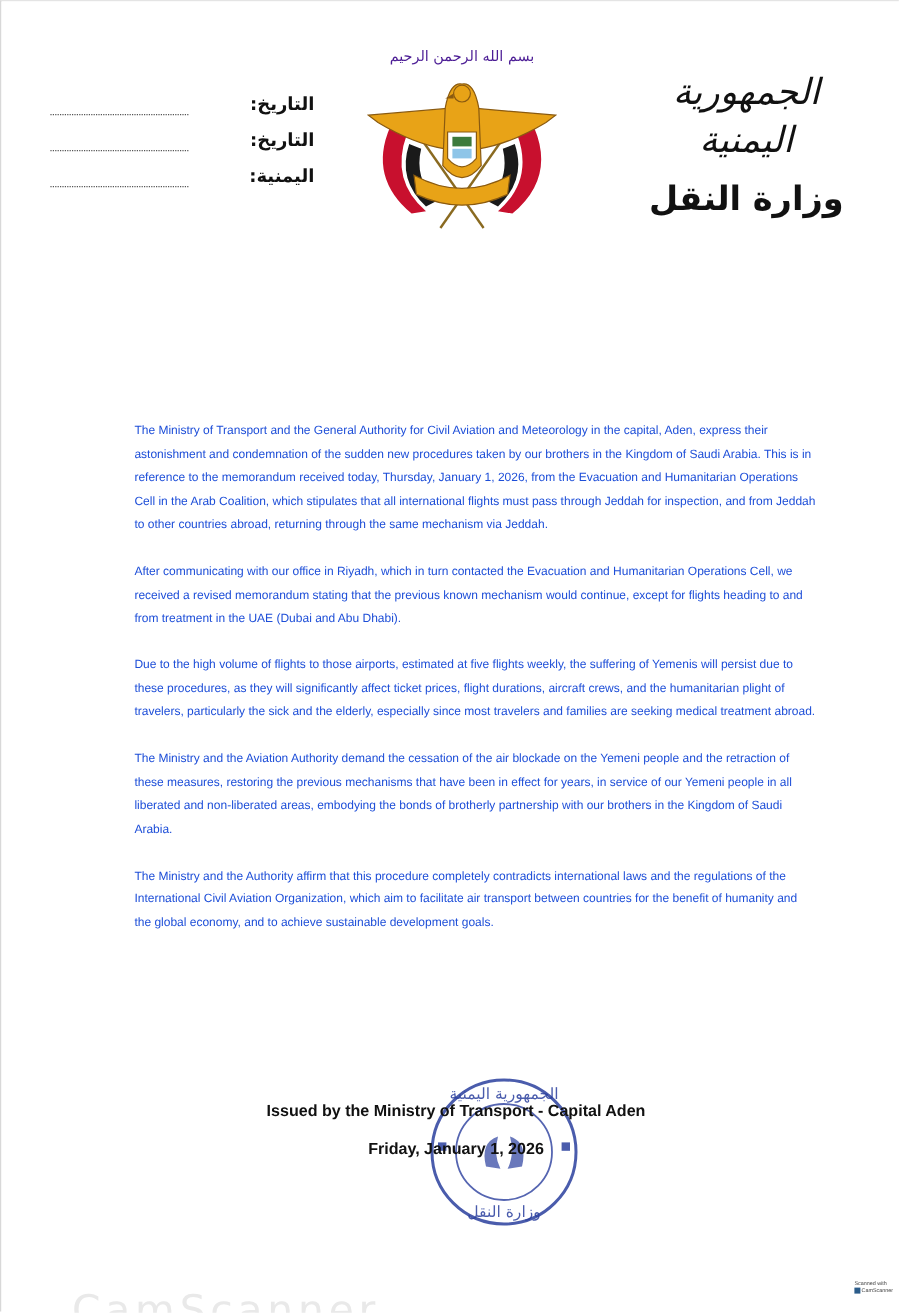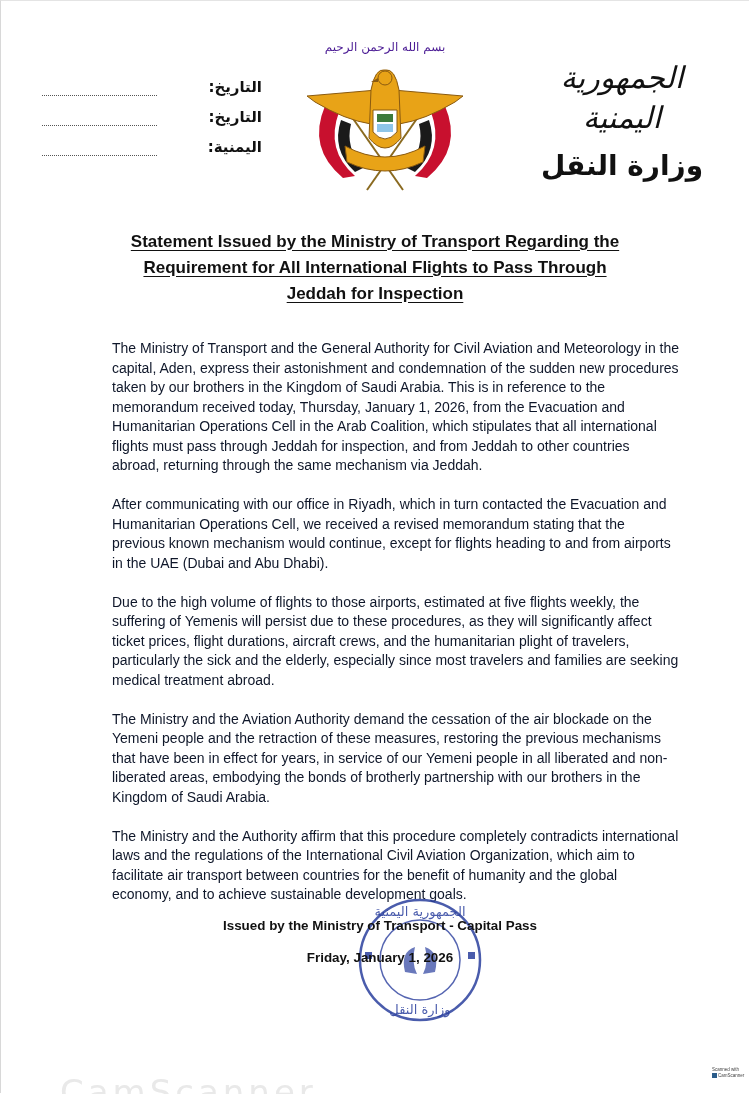--- a/index.html
+++ b/index.html
@@ -49,22 +49,22 @@
   
   .title {
     position: absolute; left: 100px; width: 550px; top: 229px;
     text-align: center; font-weight: bold; font-size: 17px; line-height: 26px;
     color: #111;
   }
   .title span { text-decoration: underline; text-underline-offset: 3px; display: block; }
 
   
   .body-text {
-    position: absolute; left: 112px; width: 568px; top: 339px;
-    font-size: 14px; line-height: 19.5px; color: #0f172a;
+    position: absolute; left: 112px; width: 568px; top: 350px;
+    font-size: 10px; line-height: 19.5px; color: #1d4ed8;
   }
   .body-text p { margin: 0 0 19.5px 0; }
 
   
   .sig {
     position: absolute; left: 200px; width: 360px; top: 914px;
     text-align: center; font-weight: bold; font-size: 13.4px; color: #111;
   }
   .sig .line1 { height: 24px; line-height: 24px; }
   .sig .line2 { height: 24px; line-height: 24px; margin-top: 8px; }
@@ -129,47 +129,42 @@
     <div class="hdr-field">
       <span class="lbl">التاريخ:</span>
       <span class="dots"></span>
     </div>
     <div class="hdr-field">
       <span class="lbl">اليمنية:</span>
       <span class="dots"></span>
     </div>
   </div>
 
-  <div class="title">
-    <span>Statement Issued by the Ministry of Transport Regarding the</span>
-    <span>Requirement for All International Flights to Pass Through</span>
-    <span>Jeddah for Inspection</span>
-  </div>
 
   <div class="body-text">
     <p>The Ministry of Transport and the General Authority for Civil Aviation and Meteorology in the capital, Aden, express their astonishment and condemnation of the sudden new procedures taken by our brothers in the Kingdom of Saudi Arabia. This is in reference to the memorandum received today, Thursday, January 1, 2026, from the Evacuation and Humanitarian Operations Cell in the Arab Coalition, which stipulates that all international flights must pass through Jeddah for inspection, and from Jeddah to other countries abroad, returning through the same mechanism via Jeddah.</p>
-    <p>After communicating with our office in Riyadh, which in turn contacted the Evacuation and Humanitarian Operations Cell, we received a revised memorandum stating that the previous known mechanism would continue, except for flights heading to and from airports in the UAE (Dubai and Abu Dhabi).</p>
+    <p>After communicating with our office in Riyadh, which in turn contacted the Evacuation and Humanitarian Operations Cell, we received a revised memorandum stating that the previous known mechanism would continue, except for flights heading to and from treatment in the UAE (Dubai and Abu Dhabi).</p>
     <p>Due to the high volume of flights to those airports, estimated at five flights weekly, the suffering of Yemenis will persist due to these procedures, as they will significantly affect ticket prices, flight durations, aircraft crews, and the humanitarian plight of travelers, particularly the sick and the elderly, especially since most travelers and families are seeking medical treatment abroad.</p>
     <p>The Ministry and the Aviation Authority demand the cessation of the air blockade on the Yemeni people and the retraction of these measures, restoring the previous mechanisms that have been in effect for years, in service of our Yemeni people in all liberated and non-liberated areas, embodying the bonds of brotherly partnership with our brothers in the Kingdom of Saudi Arabia.</p>
     <p>The Ministry and the Authority affirm that this procedure completely contradicts international laws and the regulations of the International Civil Aviation Organization, which aim to facilitate air transport between countries for the benefit of humanity and the global economy, and to achieve sustainable development goals.</p>
   </div>
 
   <svg class="stamp" viewBox="0 0 150 135">
     <circle cx="75" cy="68" r="60" fill="none" stroke="#2a3f9e" stroke-width="2.5" opacity="0.85"></circle>
     <circle cx="75" cy="68" r="40" fill="none" stroke="#2a3f9e" stroke-width="1.5" opacity="0.8"></circle>
     <rect x="20" y="60" width="7" height="7" fill="#2a3f9e" opacity="0.85"></rect>
     <rect x="123" y="60" width="7" height="7" fill="#2a3f9e" opacity="0.85"></rect>
     <path d="M60 80 Q55 60 70 55 Q66 70 72 82 Z" fill="#2a3f9e" opacity="0.7"></path>
     <path d="M90 80 Q95 60 80 55 Q84 70 78 82 Z" fill="#2a3f9e" opacity="0.7"></path>
     <text x="75" y="24" text-anchor="middle" font-size="13" fill="#2a3f9e" opacity="0.85" font-family="DejaVu Sans, sans-serif">الجمهورية اليمنية</text>
     <text x="75" y="122" text-anchor="middle" font-size="13" fill="#2a3f9e" opacity="0.85" font-family="DejaVu Sans, sans-serif">وزارة النقل</text>
   </svg>
 
   <div class="sig">
-    <div class="line1">Issued by the Ministry of Transport - Capital Pass</div>
+    <div class="line1">Issued by the Ministry of Transport - Capital Aden</div>
     <div class="line2">Friday, January 1, 2026</div>
   </div>
 
   <div class="watermark">CamScanner</div>
   <div class="scan-badge">
     <div>Scanned with</div>
     <div><span class="cs-logo"></span><span>CamScanner</span></div>
   </div>
 </div>
 

